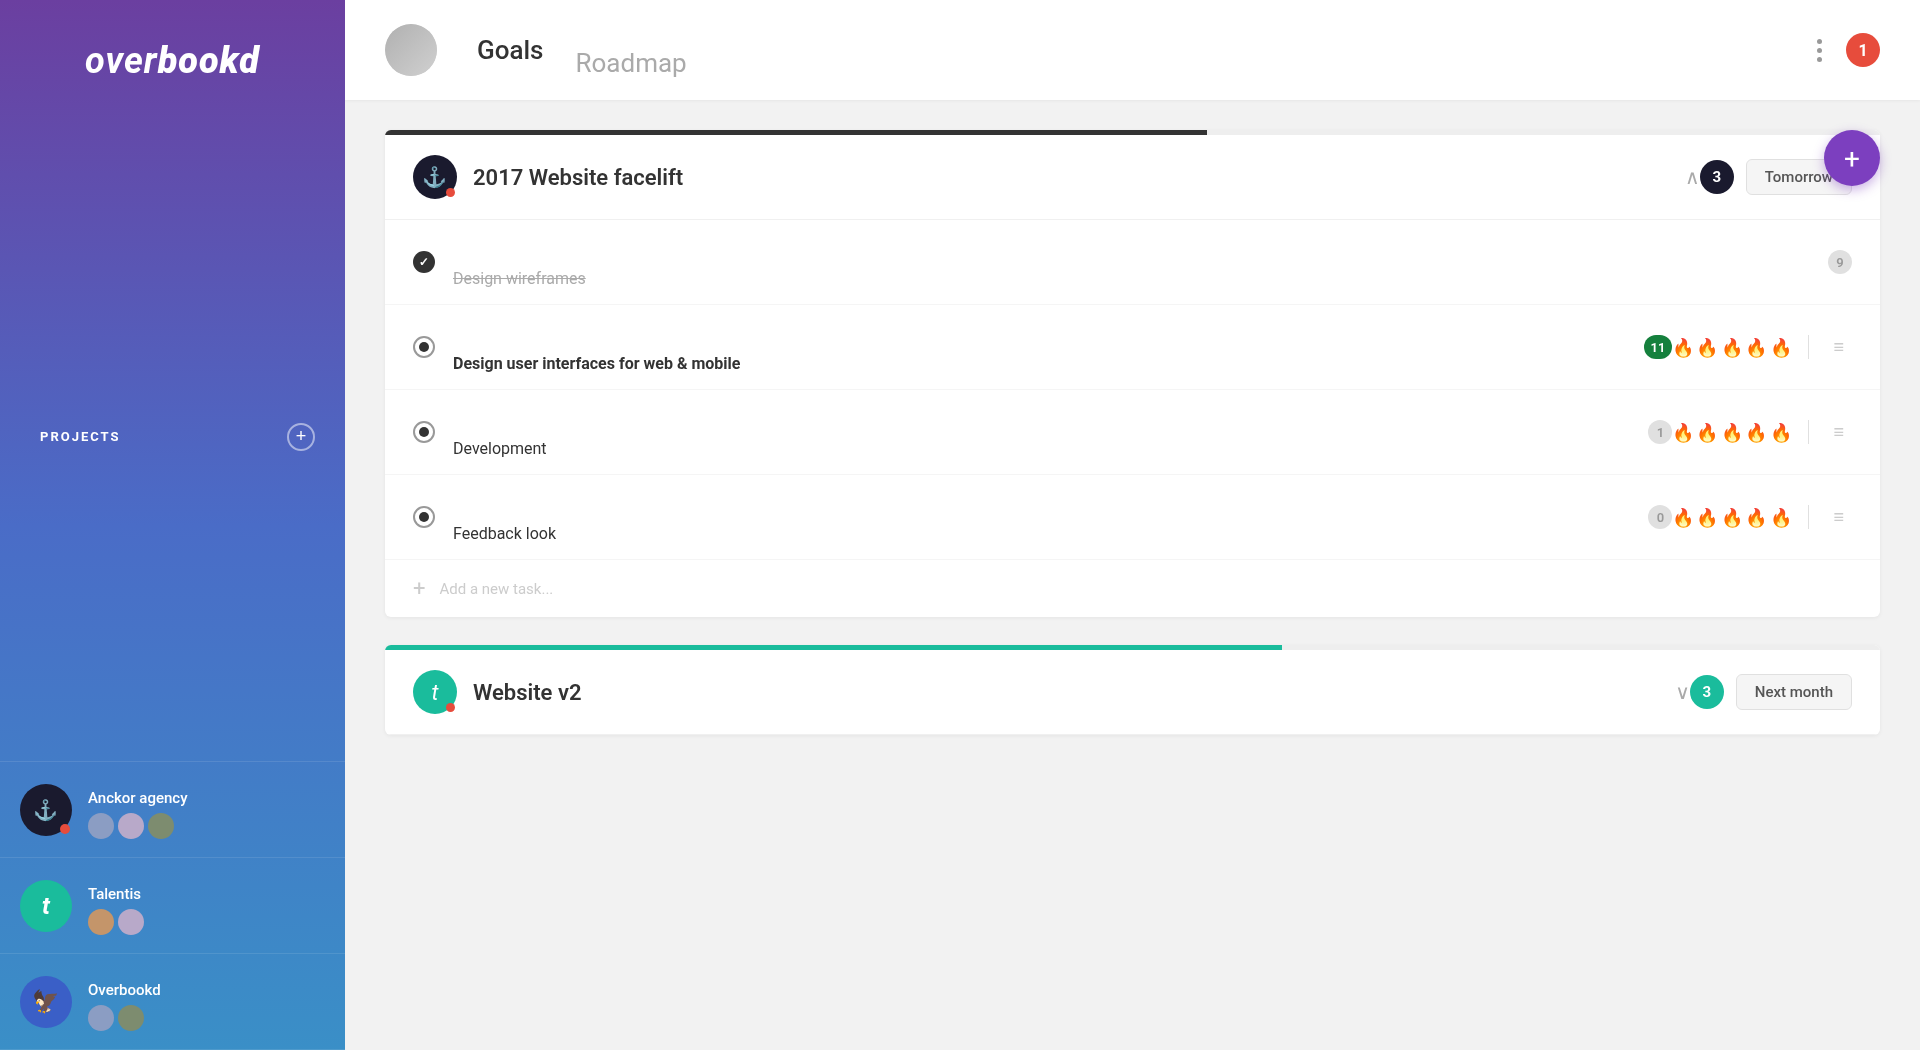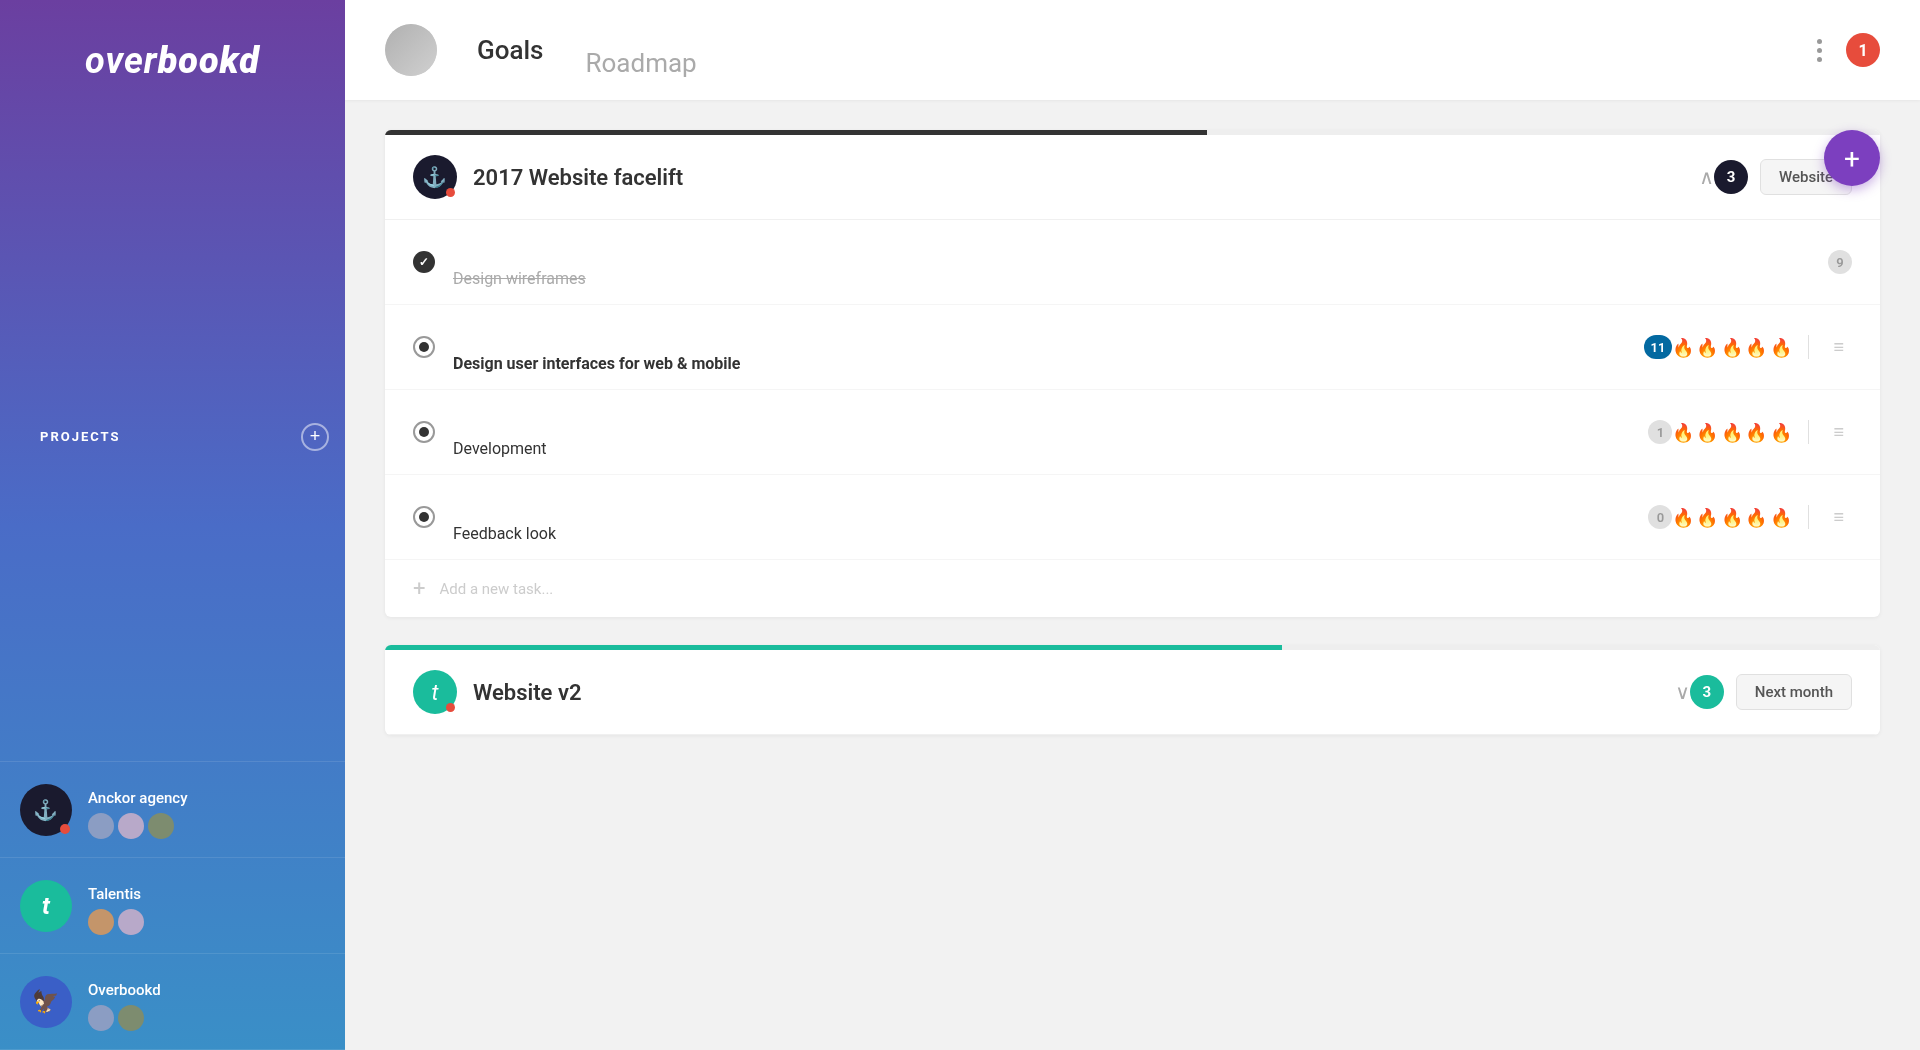--- a/index.html
+++ b/index.html
@@ -22,21 +22,21 @@
       font-style: italic;
       font-weight: 300;
       margin-bottom: 50px;
       letter-spacing: 1px;
     }
     .logo span { font-weight: 700; }
     .projects-header {
       display: flex;
       align-items: center;
       width: 100%;
-      padding: 0 16px 20px 40px;
+      padding: 0 30px 20px 40px;
       justify-content: space-between;
     }
     .projects-title {
       color: white;
       font-size: 13px;
       font-weight: 700;
       letter-spacing: 2px;
       text-transform: uppercase;
     }
     .add-project-btn {
@@ -110,21 +110,21 @@
     }
     .header-avatar {
       width: 52px; height: 52px; border-radius: 50%; background: #ccc;
       margin-right: 24px; flex-shrink: 0;
       overflow: hidden; display: flex; align-items: center; justify-content: center;
     }
     .header-avatar-img {
       width: 100%; height: 100%; background: linear-gradient(135deg, #b0b0b0, #d0d0d0);
       border-radius: 50%;
     }
-    .header-nav { display: flex; align-items: center; gap: 10px; flex: 1; }
+    .header-nav { display: flex; align-items: center; flex: 1; }
     .nav-tab {
       font-size: 26px;
       font-weight: 400;
       padding: 8px 16px;
       cursor: pointer;
       border-radius: 4px;
     }
     .nav-tab.active { color: #333; font-weight: 500; }
     .nav-tab.inactive { color: #aaa; margin-top: 26px; }
     .header-actions { display: flex; align-items: center; gap: 16px; }
@@ -224,21 +224,21 @@
     .task-circle.active { border-color: #999; background: transparent; }
     .task-name { font-size: 16px; color: #333; flex: 1; margin-top: 33px; }
     .task-name.strikethrough { text-decoration: line-through; color: #aaa; }
     .task-count-badge {
       min-width: 24px; height: 24px; border-radius: 12px;
       display: flex; align-items: center; justify-content: center;
       font-size: 13px; font-weight: 600;
       padding: 0 7px;
       margin-left: 10px;
     }
-    .task-count-badge.red { background: #0369a1; color: white; }
+    .task-count-badge.red { background: #15803d; color: white; }
     .task-count-badge.gray { background: #e0e0e0; color: #999; }
     .task-flames { display: flex; align-items: center; gap: 2px; margin-left: auto; }
     .flame {
       font-size: 18px;
     }
     .flame.on { color: #7c3fbf; }
     .flame.off { color: #ddd; }
     .task-menu { color: #ccc; font-size: 18px; margin-left: 16px; cursor: pointer; padding: 4px 8px; }
     .task-divider { width: 1px; height: 24px; background: #e0e0e0; margin-left: 16px; }
 
@@ -345,21 +345,21 @@
         <div class="card-progress-fill dark" style="width:55%"></div>
       </div>
       <div class="card-header">
         <div class="card-icon black">
           <span class="anchor-icon">⚓</span>
           <div class="dot-indicator" style="background:#e74c3c; width:9px; height:9px;"></div>
         </div>
         <span class="card-title">2017 Website facelift</span>
         <span class="card-chevron">∧</span>
         <div class="card-badge-count black">3</div>
-        <div class="card-due-label">Website</div>
+        <div class="card-due-label">Tomorrow</div>
       </div>
 
       <div class="task-row">
         <div class="task-circle completed">
           <span style="color:white; font-size:12px; font-weight:700;">✓</span>
         </div>
         <span class="task-name strikethrough">Design wireframes</span>
         <div class="task-count-badge gray">9</div>
       </div>
 

